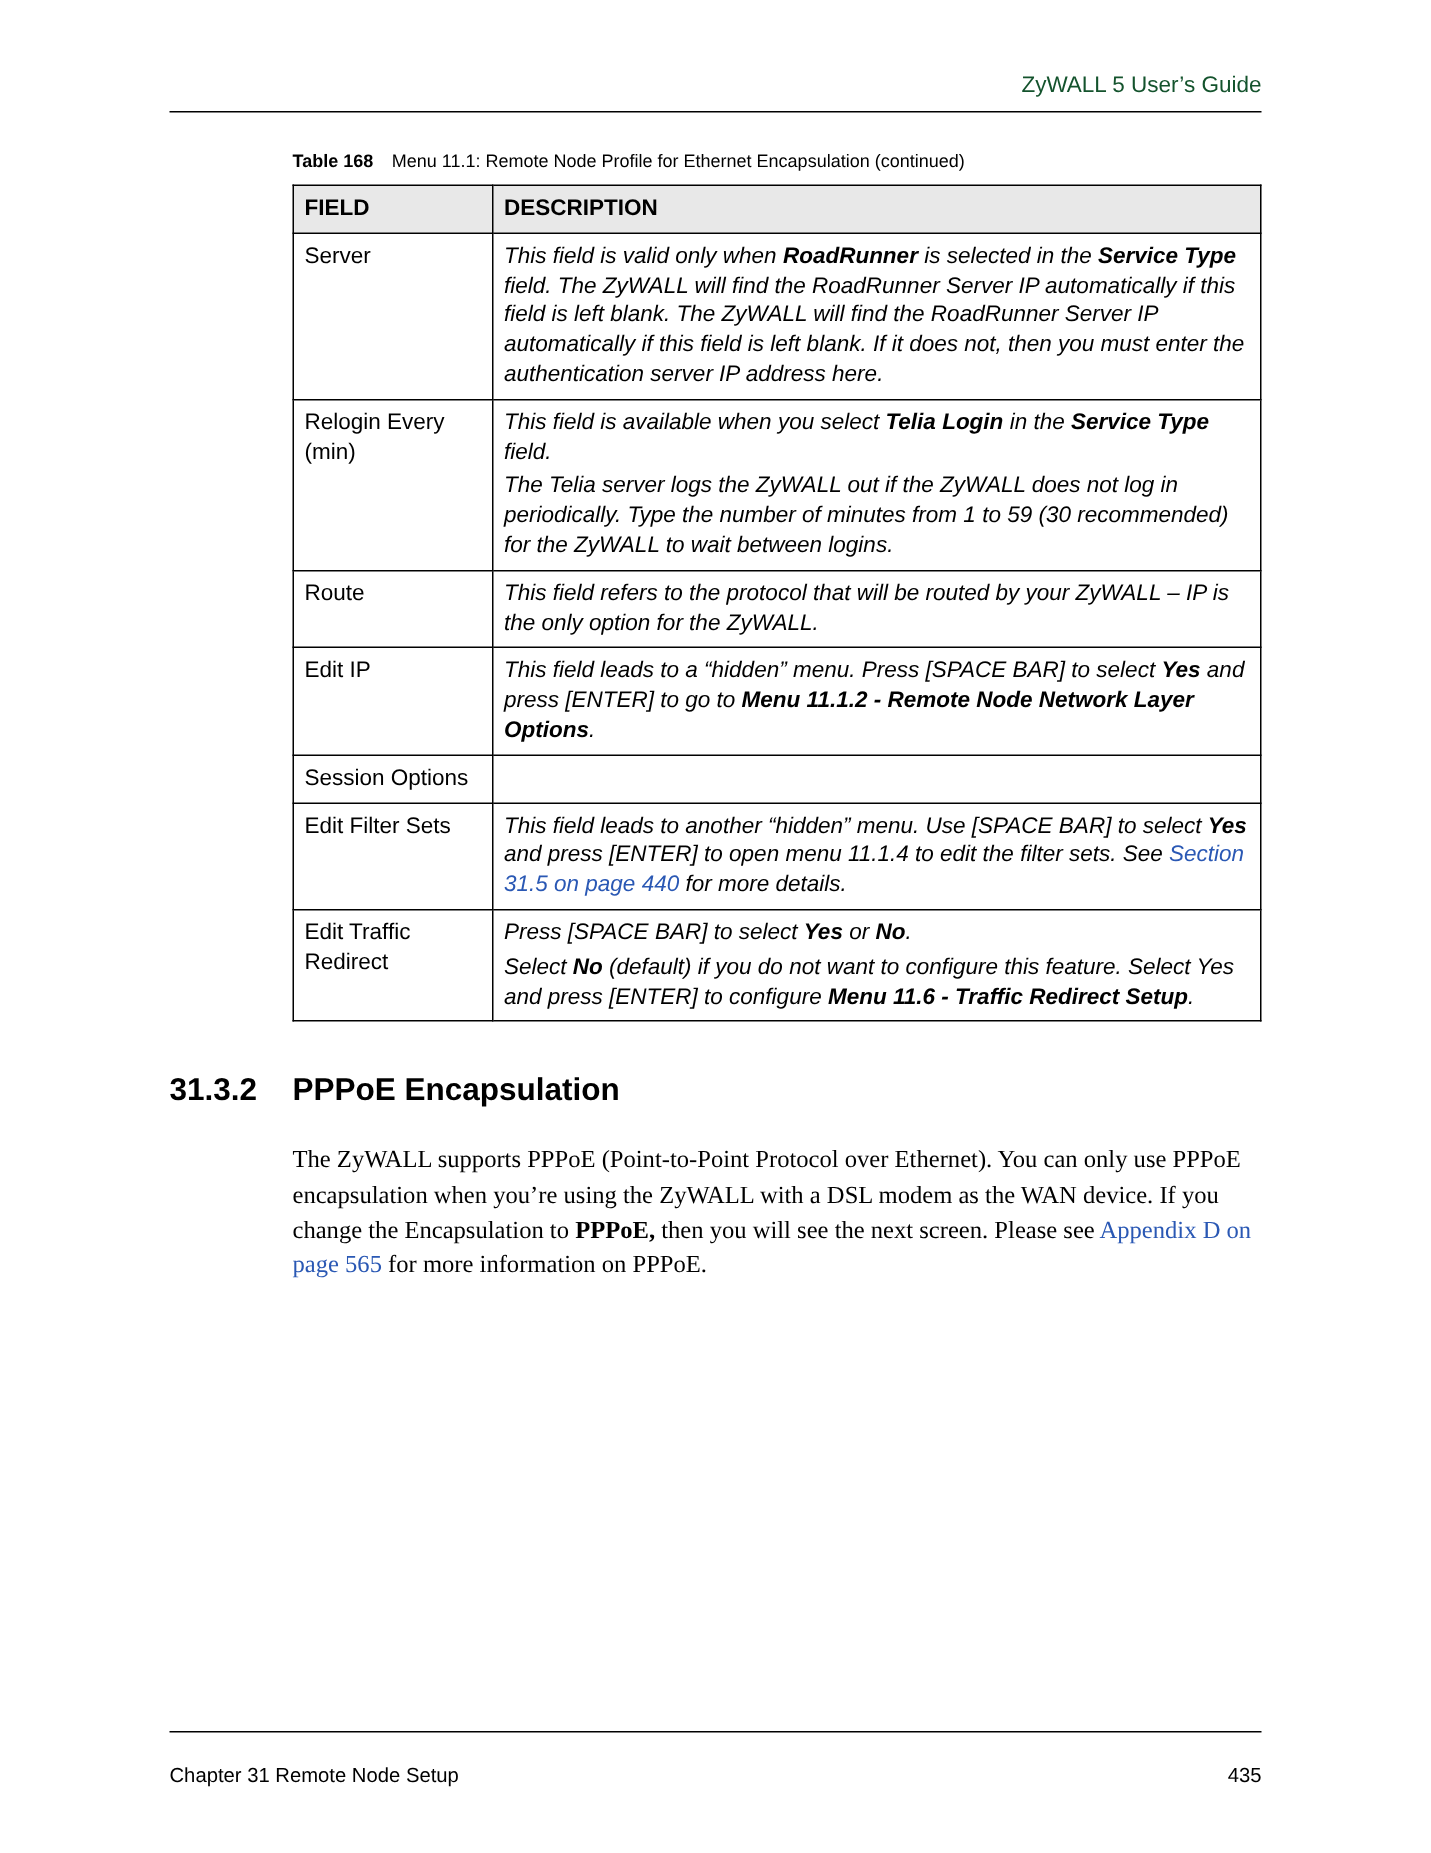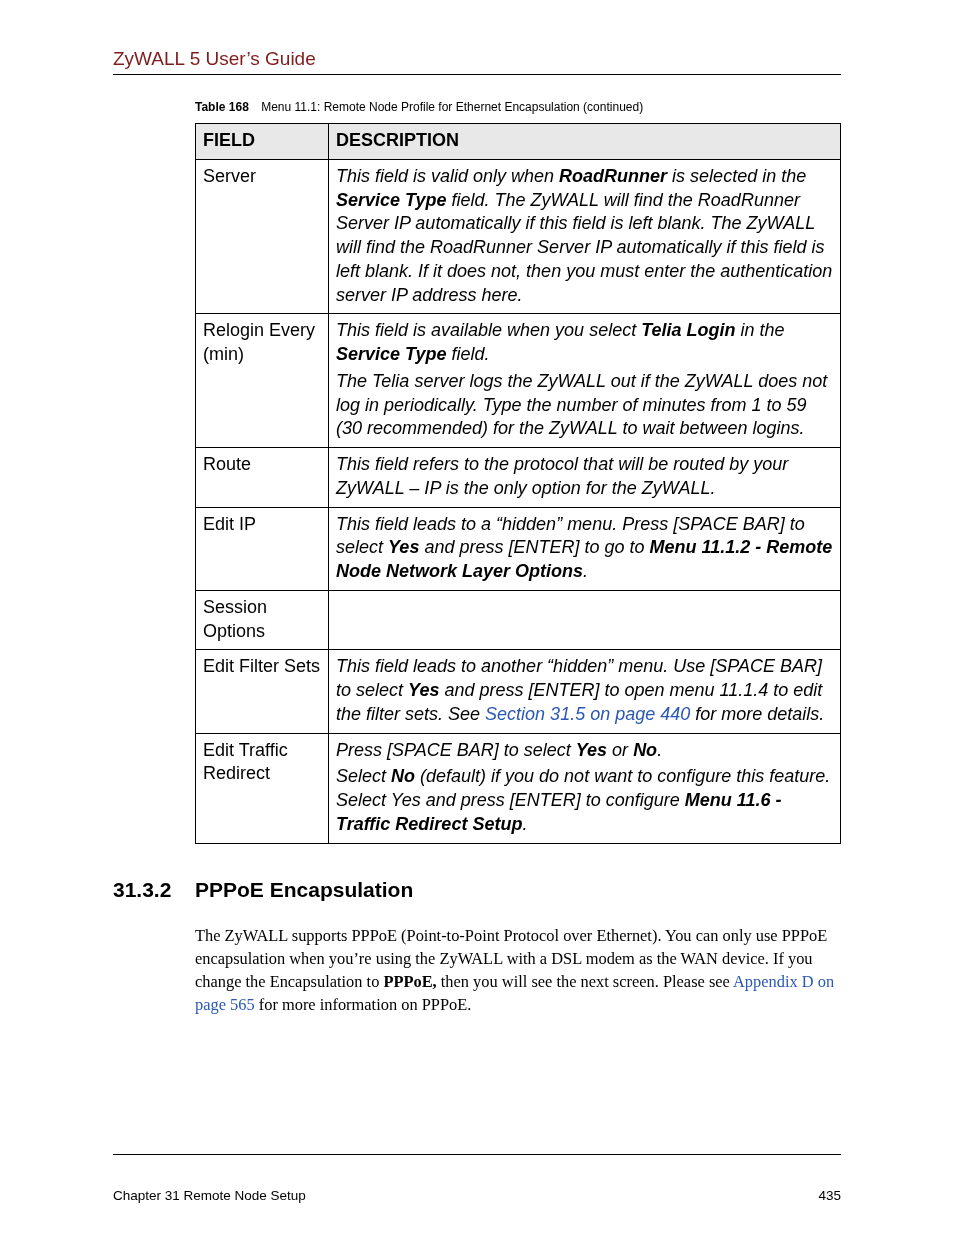--- a/index.html
+++ b/index.html
@@ -17,24 +17,24 @@
     position: relative;
     width: 954px;
     height: 1235px;
     box-sizing: border-box;
   }
   .header {
     position: absolute;
     top: 48px;
     left: 113px;
     width: 728px;
-    text-align: left;
-    font-family: "Liberation Sans", sans-serif;
-    font-size: 19px;
-    color: #7f1d1d;
+    text-align: right;
+    font-family: "Liberation Sans", sans-serif;
+    font-size: 15px;
+    color: #14532d;
   }
   .header-rule {
     position: absolute;
     top: 74px;
     left: 113px;
     width: 728px;
     height: 1px;
     background: #000;
   }
   .content {
@@ -51,21 +51,21 @@
     color: #000;
   }
   .table-caption b {
     font-weight: bold;
   }
   table.doc-table {
     border-collapse: collapse;
     margin-left: 82px;
     width: 646px;
     font-family: "Liberation Sans", sans-serif;
-    font-size: 18px;
+    font-size: 15px;
     line-height: 1.32;
   }
   table.doc-table td {
     border: 1px solid #000;
     padding: 5px 7px 6px 7px;
     vertical-align: top;
   }
   table.doc-table td.col-field {
     width: 118px;
   }
@@ -108,21 +108,21 @@
   .footer-rule {
     position: absolute;
     bottom: 80px;
     left: 113px;
     width: 728px;
     height: 1px;
     background: #000;
   }
   .footer {
     position: absolute;
-    bottom: 32px;
+    bottom: 44px;
     left: 113px;
     width: 728px;
     font-family: "Liberation Sans", sans-serif;
     font-size: 13.5px;
     color: #000;
   }
   .footer .left {
     float: left;
   }
   .footer .right {

